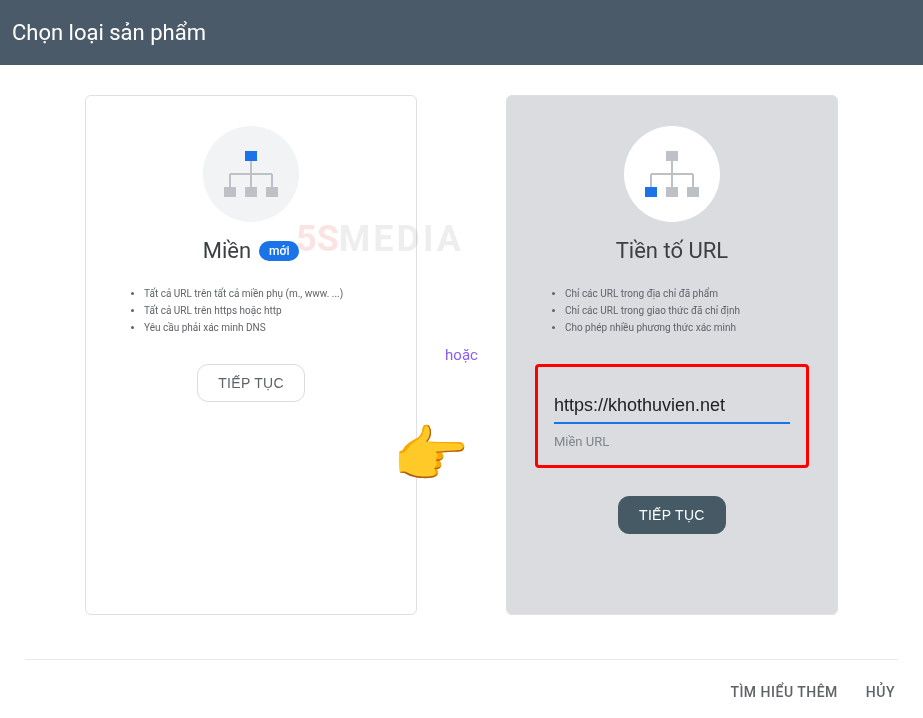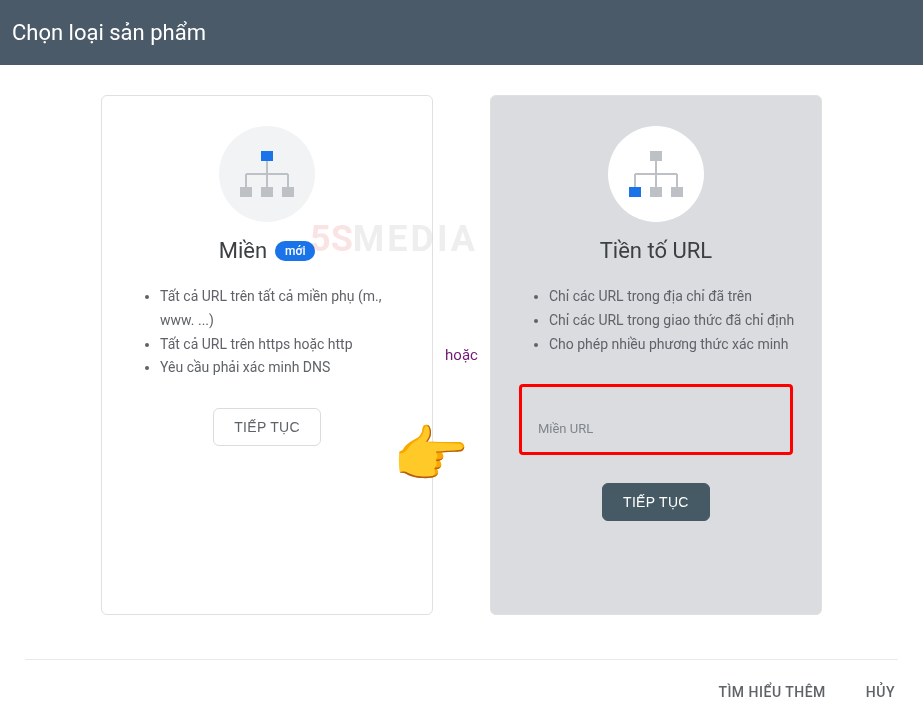--- a/index.html
+++ b/index.html
@@ -67,21 +67,21 @@
       border-radius: 12px;
       font-weight: 500;
     }
     .bullets {
       list-style: disc;
       padding-left: 34px;
       align-self: stretch;
       margin-bottom: 28px;
     }
     .bullets li {
-      font-size: 14px;
+      font-size: 10px;
       color: #5f6368;
       line-height: 1.7;
     }
     .input-box {
       align-self: stretch;
       border: 1px solid #e0e0e0;
       border-radius: 4px;
       padding: 14px 14px 10px;
       margin: 0 4px 28px;
     }
@@ -108,41 +108,41 @@
       color: #80868b;
       margin-top: 10px;
     }
     .btn {
       padding: 10px 20px;
       font-size: 14px;
       font-weight: 500;
       border: 1px solid #dadce0;
       background: #fff;
       color: #5f6368;
-      border-radius: 6px;
+      border-radius: 11px;
       cursor: pointer;
       letter-spacing: 0.3px;
     }
     .btn.primary {
       background: #455a64;
       color: #fff;
       border-color: #455a64;
     }
     .divider-text {
       font-size: 15px;
-      color: #701a75;
-      margin: 0 0;
+      color: #8b5cf6;
+      margin: 0 16px;
       text-align: right;
     }
     .footer {
       position: absolute;
       bottom: 18px;
       right: 28px;
       display: flex;
-      gap: 40px;
+      gap: 28px;
     }
     .footer-link {
       font-size: 14px;
       font-weight: 500;
       color: #5f6368;
       letter-spacing: 0.5px;
       cursor: pointer;
     }
     .footer-divider {
       position: absolute;
@@ -155,21 +155,21 @@
     .pointer {
       position: absolute;
       left: 392px;
       top: 418px;
       font-size: 62px;
       z-index: 10;
       pointer-events: none;
     }
     .watermark {
       position: absolute;
-      left: 310px;
+      left: 296px;
       top: 218px;
       opacity: 0.13;
       font-size: 36px;
       font-weight: 700;
       pointer-events: none;
       z-index: 5;
     }
     .watermark .s1 { color: #e03030; }
     .watermark .s2 { color: #808080; letter-spacing: 3px; }
   </style>
@@ -221,25 +221,26 @@
         <line x1="6" y1="23" x2="48" y2="23" stroke="#bdc1c6" stroke-width="2"></line>
         <line x1="6" y1="23" x2="6" y2="36" stroke="#bdc1c6" stroke-width="2"></line>
         <line x1="27" y1="23" x2="27" y2="36" stroke="#bdc1c6" stroke-width="2"></line>
         <line x1="48" y1="23" x2="48" y2="36" stroke="#bdc1c6" stroke-width="2"></line>
       </svg>
     </div>
     <div class="card-title">
       <span>Tiền tố URL</span>
     </div>
     <ul class="bullets">
-      <li>Chỉ các URL trong địa chỉ đã trên</li>
+      <li>Chỉ các URL trong địa chỉ đã phẩm</li>
       <li>Chỉ các URL trong giao thức đã chỉ định</li>
       <li>Cho phép nhiều phương thức xác minh</li>
     </ul>
     <div class="input-box highlight">
+      <input class="input-field filled" value="https://khothuvien.net" style="">
       <div class="helper">Miền URL</div>
     </div>
     <button class="btn primary">TIẾP TỤC</button>
   </div>
 
 </div>
 
 <div class="pointer">👉</div>
 
 <div class="watermark">

